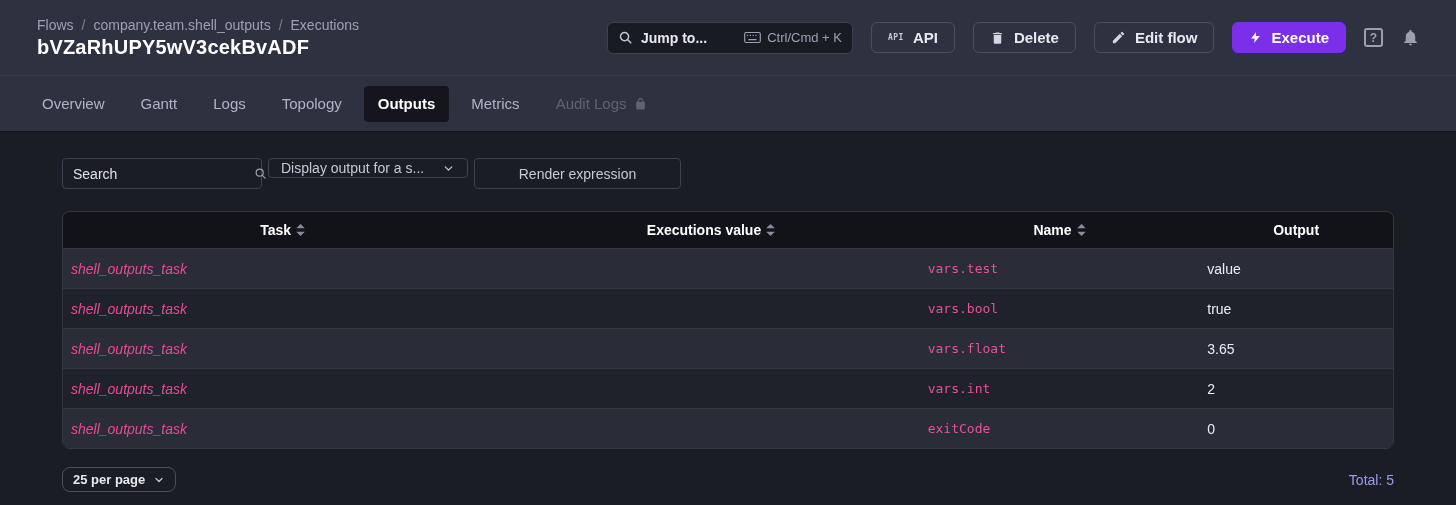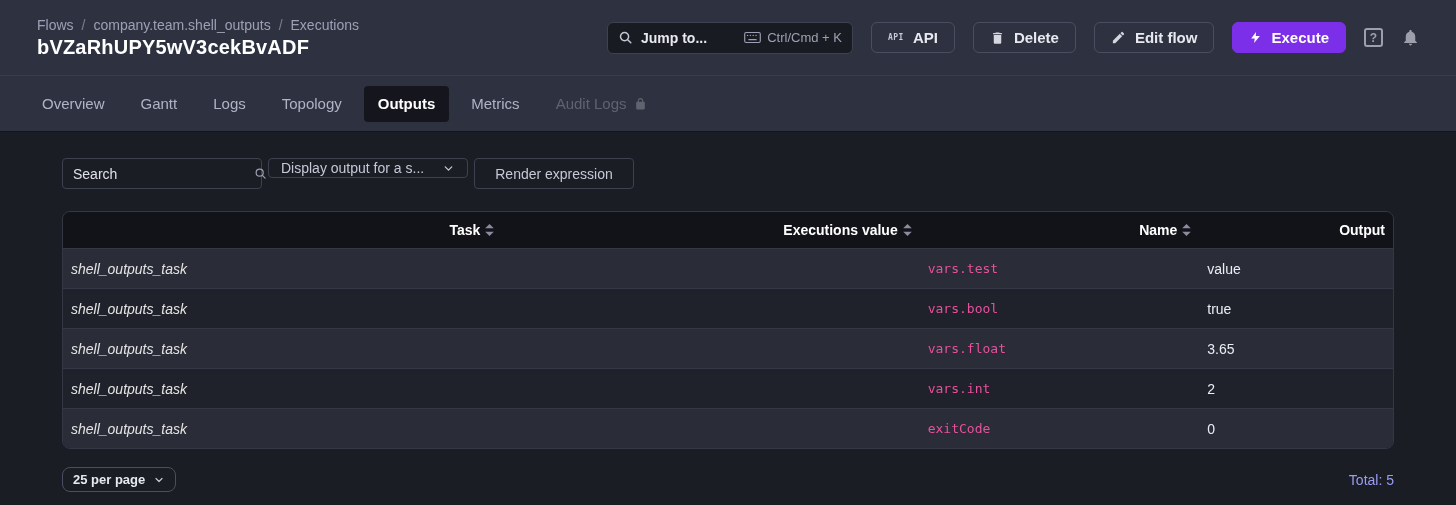--- a/index.html
+++ b/index.html
@@ -72,39 +72,39 @@
     flex:1; background:transparent; border:none; outline:none; color:#e8e9f0;
     font-size:14px; font-family:"Liberation Sans",sans-serif;
   }
   .search-box input::placeholder { color:#e0e1ea; opacity:1; }
   .select-box {
     width:200px; height:20px; border:1px solid #3d4150; border-radius:4px;
     display:flex; align-items:center; justify-content:space-between; padding:0 12px;
     font-size:14px; color:#c6c8d6; cursor:pointer;
   }
   .render-btn {
-    width:160px; height:31px; border:1px solid #3d4150; border-radius:4px;
+    width:207px; height:31px; border:1px solid #3d4150; border-radius:4px;
     background:transparent; color:#c6c8d6; font-size:14px; cursor:pointer;
     font-family:"Liberation Sans",sans-serif; display:flex; align-items:center; justify-content:center;
   }
 
   
   .outputs-table {
     width:1332px; border-collapse:separate; border-spacing:0; border-radius:8px;
     overflow:hidden; border:1px solid #353844; font-size:14px;
   }
   .outputs-table thead th {
-    background:#121318; color:#ffffff; font-weight:bold; text-align:right;
+    background:#121318; color:#ffffff; font-weight:bold; text-align:center;
     height:36px; padding:0 8px; white-space:nowrap;
   }
   .outputs-table thead th .th-inner { display:inline-flex; align-items:center; gap:5px; cursor:pointer; }
   .outputs-table tbody td { height:40px; padding:0 8px; border-top:1px solid #353844; }
   .outputs-table tbody tr:nth-child(odd) td { background:#2a2c37; }
   .outputs-table tbody tr:nth-child(even) td { background:#20222b; }
-  .cell-task { font-style:italic; color:#e5e5e5;margin-top:25px; }
+  .cell-task { font-style:italic; color:#ec4899;margin-top:25px; }
   .cell-name { font-family:"DejaVu Sans Mono",monospace; font-size:13px; color:#e8519e; }
   .cell-output { color:#ecedf4; }
 
   
   .pagination {
     width:1332px; display:flex; align-items:center; justify-content:space-between;
     margin-top:18px;
   }
   .per-page {
     height:25px; border:1px solid #4a4e60; border-radius:8px; background:transparent;

